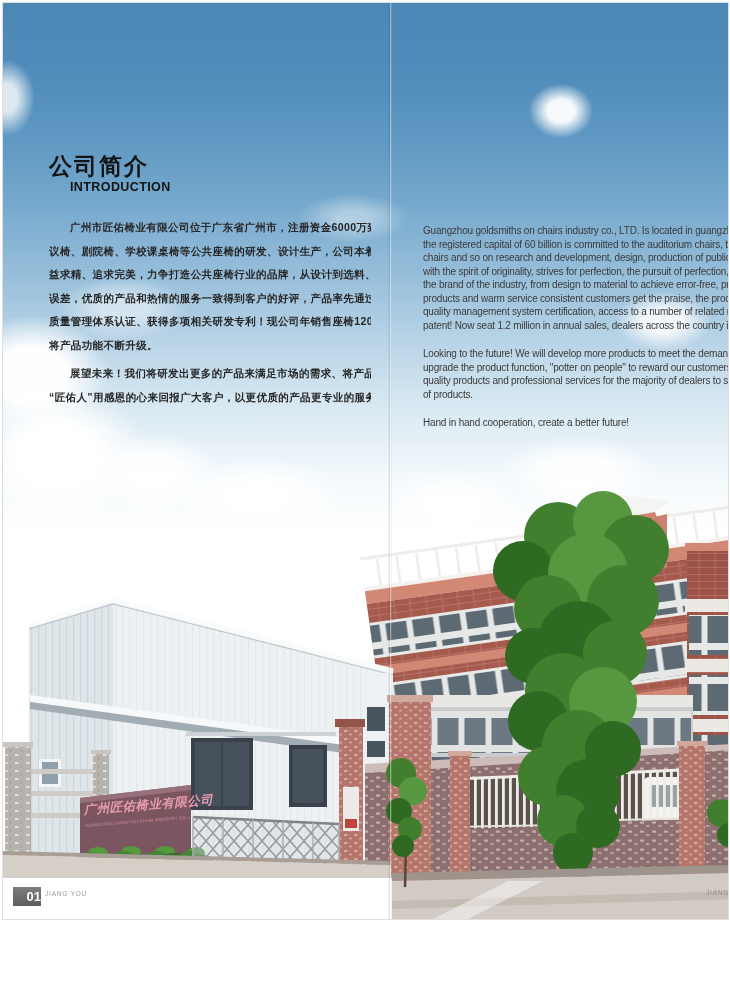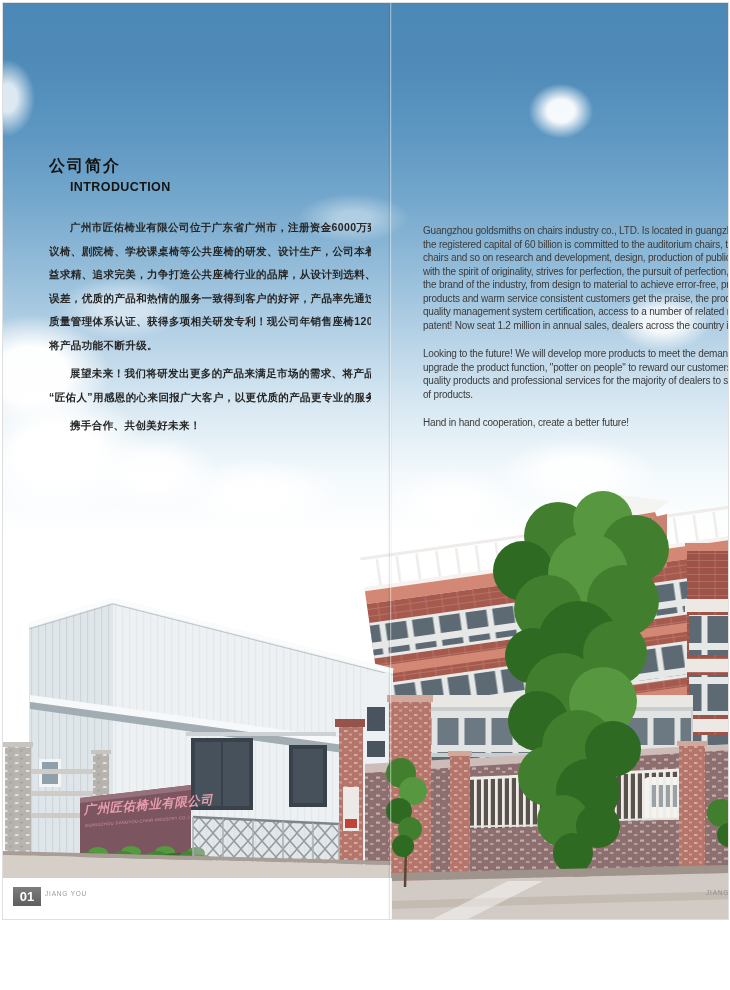--- a/index.html
+++ b/index.html
@@ -23,21 +23,21 @@
       radial-gradient(ellipse 45px 38px at 558px 108px, rgba(255,255,255,.95) 30%, rgba(255,255,255,0) 72%),
       radial-gradient(ellipse 70px 42px at 660px 318px, rgba(255,255,255,.85) 28%, rgba(255,255,255,0) 70%),
       radial-gradient(ellipse 110px 50px at 575px 470px, rgba(255,255,255,.9) 30%, rgba(255,255,255,0) 72%),
       radial-gradient(ellipse 100px 48px at 450px 500px, rgba(255,255,255,.85) 28%, rgba(255,255,255,0) 70%),
       radial-gradient(ellipse 80px 35px at 350px 215px, rgba(255,255,255,.4) 20%, rgba(255,255,255,0) 70%),
       radial-gradient(ellipse 95px 45px at 120px 305px, rgba(255,255,255,.5) 25%, rgba(255,255,255,0) 70%),
       linear-gradient(180deg,#4c88b6 0%,#4f8ab8 10%,#5c96c1 22%,#74a7cc 34%,#93bcd9 46%,#b6d2e6 58%,#d8e8f2 70%,#f3f9fc 82%,#ffffff 92%);
   }
   
   .left-content{position:absolute;left:46px;top:150px;width:322px;overflow:hidden;color:#1c1c1c;}
-  .title-cn{margin:0;font-size:16px;font-weight:800;letter-spacing:2px;line-height:26px;color:#141414;}
+  .title-cn{margin:0;font-size:23px;font-weight:800;letter-spacing:2px;line-height:26px;color:#141414;}
   .title-en{font-size:12.5px;font-weight:700;letter-spacing:.4px;color:#141414;margin-top:1px;padding-left:21px;}
   .cn-block{margin-top:22px;}
   .cn-line{font-size:10.5px;font-weight:700;line-height:23.5px;white-space:nowrap;color:#262626;letter-spacing:.4px;}
   .indent{text-indent:2em;}
   .cn-gap{height:5px;}
   
   .right-content{position:absolute;left:420px;top:221px;width:400px;color:#3b3b3b;}
   .en-line{font-size:10px;line-height:13.5px;white-space:nowrap;letter-spacing:-.2px;}
   .en-gap{height:15px;}
   
@@ -47,21 +47,21 @@
     position:absolute;left:80px;top:799px;width:106px;
     transform:rotate(-4.5deg);transform-origin:left top;text-align:center;
   }
   .sign-cn{font-size:12.5px;font-weight:700;font-style:italic;color:#e79cad;letter-spacing:.5px;white-space:nowrap;}
   .sign-en{font-size:4.2px;color:#d18da0;margin-top:4px;letter-spacing:.2px;white-space:nowrap;overflow:hidden;}
   
   .footer-strip{position:absolute;left:0;top:875px;width:387px;height:41px;background:#fff;}
   .page-num{
     position:absolute;left:10px;top:9px;width:28px;height:19px;
     background:linear-gradient(#7d7d7d,#5e5e5e);color:#fff;
-    font-size:13px;font-weight:700;text-align:center;line-height:19px;
+    font-size:13px;font-weight:700;text-align:right;line-height:19px;
   }
   .brand-left{position:absolute;left:42px;top:12px;font-size:6.5px;color:#9a9a9a;letter-spacing:.8px;}
   .brand-right{position:absolute;left:703px;top:886px;font-size:6.5px;color:#8d8d8d;letter-spacing:.8px;white-space:nowrap;}
   
   .fold{
     position:absolute;left:385px;top:0;width:4px;height:916px;
     background:linear-gradient(90deg,rgba(0,0,0,0) 0%,rgba(50,60,70,.16) 45%,rgba(255,255,255,.45) 60%,rgba(0,0,0,.06) 100%);
   }
 </style>
 </head>
@@ -315,21 +315,20 @@
       <div class="cn-line">误差，优质的产品和热情的服务一致得到客户的好评，产品率先通过ISO9001；2008</div>
       <div class="cn-line">质量管理体系认证、获得多项相关研发专利！现公司年销售座椅120万张，经销商</div>
       <div class="cn-line">将产品功能不断升级。</div>
     </div>
     <div class="cn-gap"></div>
     <div>
       <div class="cn-line indent">展望未来！我们将研发出更多的产品来满足市场的需求、将产品功能不断升级，</div>
       <div class="cn-line">“匠佑人”用感恩的心来回报广大客户，以更优质的产品更专业的服务为广大经销</div>
     </div>
     <div class="cn-gap"></div>
-    <div class="cn-line indent">携手合作、共创美好未来！</div>
   </div>
 
   <div class="right-content">
     <div>
       <div class="en-line">Guangzhou goldsmiths on chairs industry co., LTD. Is located in guangzhou city, guangdong province,</div>
       <div class="en-line">the registered capital of 60 billion is committed to the auditorium chairs, theater chair, school desks and</div>
       <div class="en-line">chairs and so on research and development, design, production of public seating, the company in line</div>
       <div class="en-line">with the spirit of originality, strives for perfection, the pursuit of perfection, strive to build public seating</div>
       <div class="en-line">the brand of the industry, from design to material to achieve error-free, production, delivery, quality</div>
       <div class="en-line">products and warm service consistent customers get the praise, the product has passed ISO9001; 2008</div>

